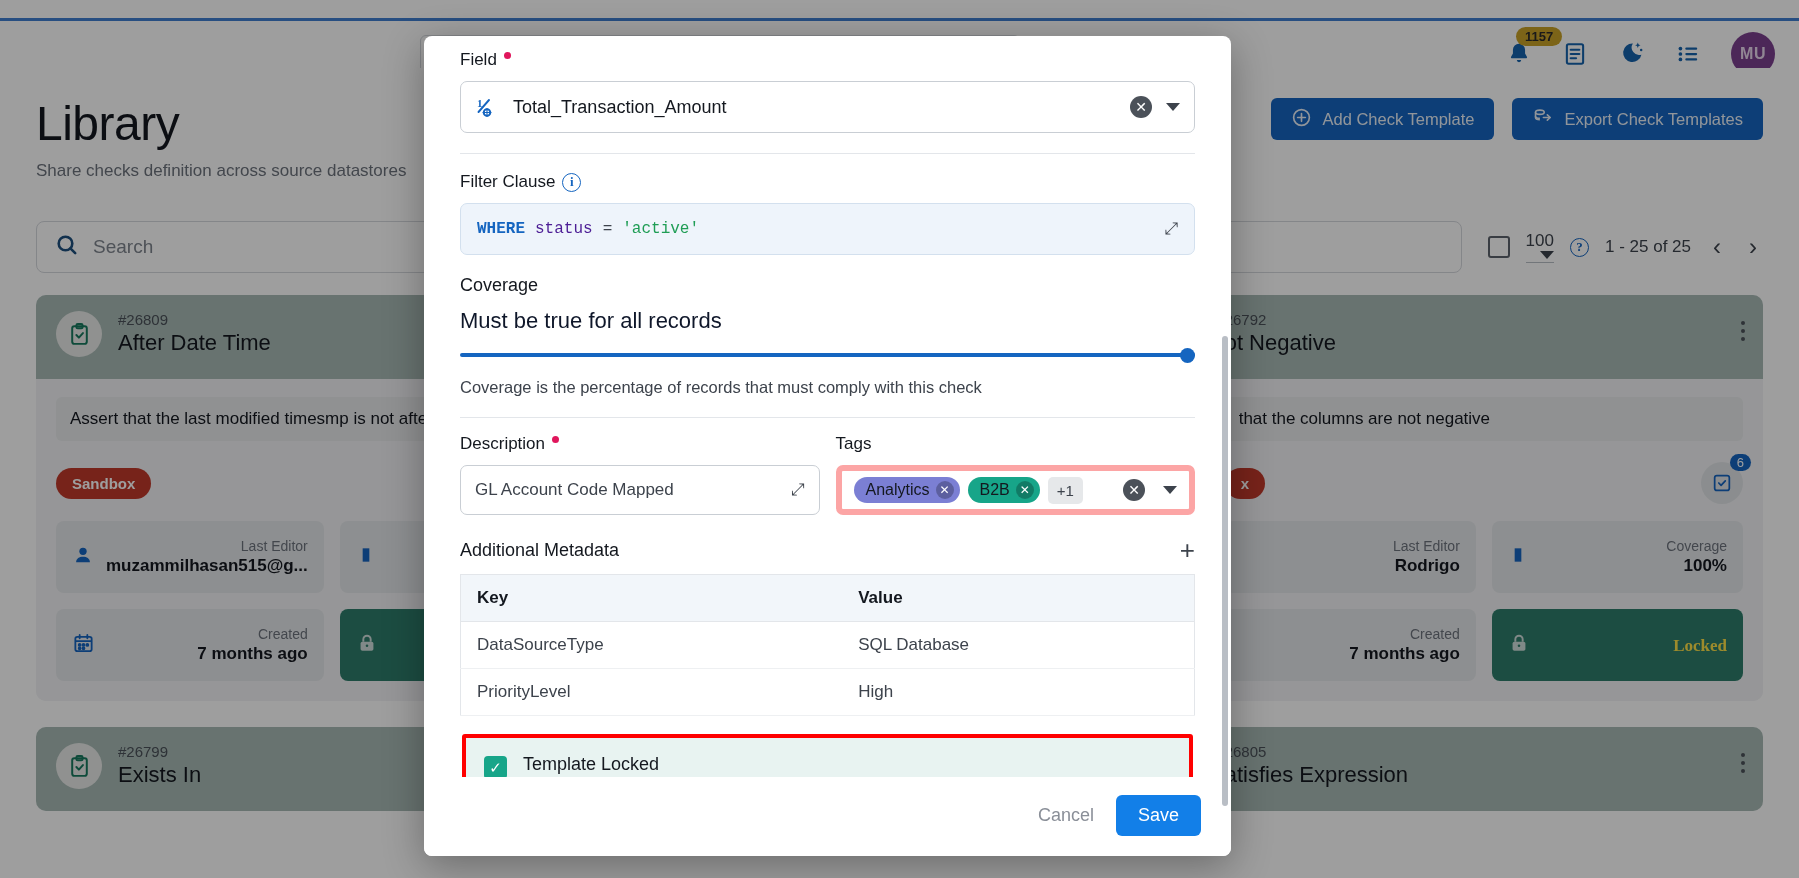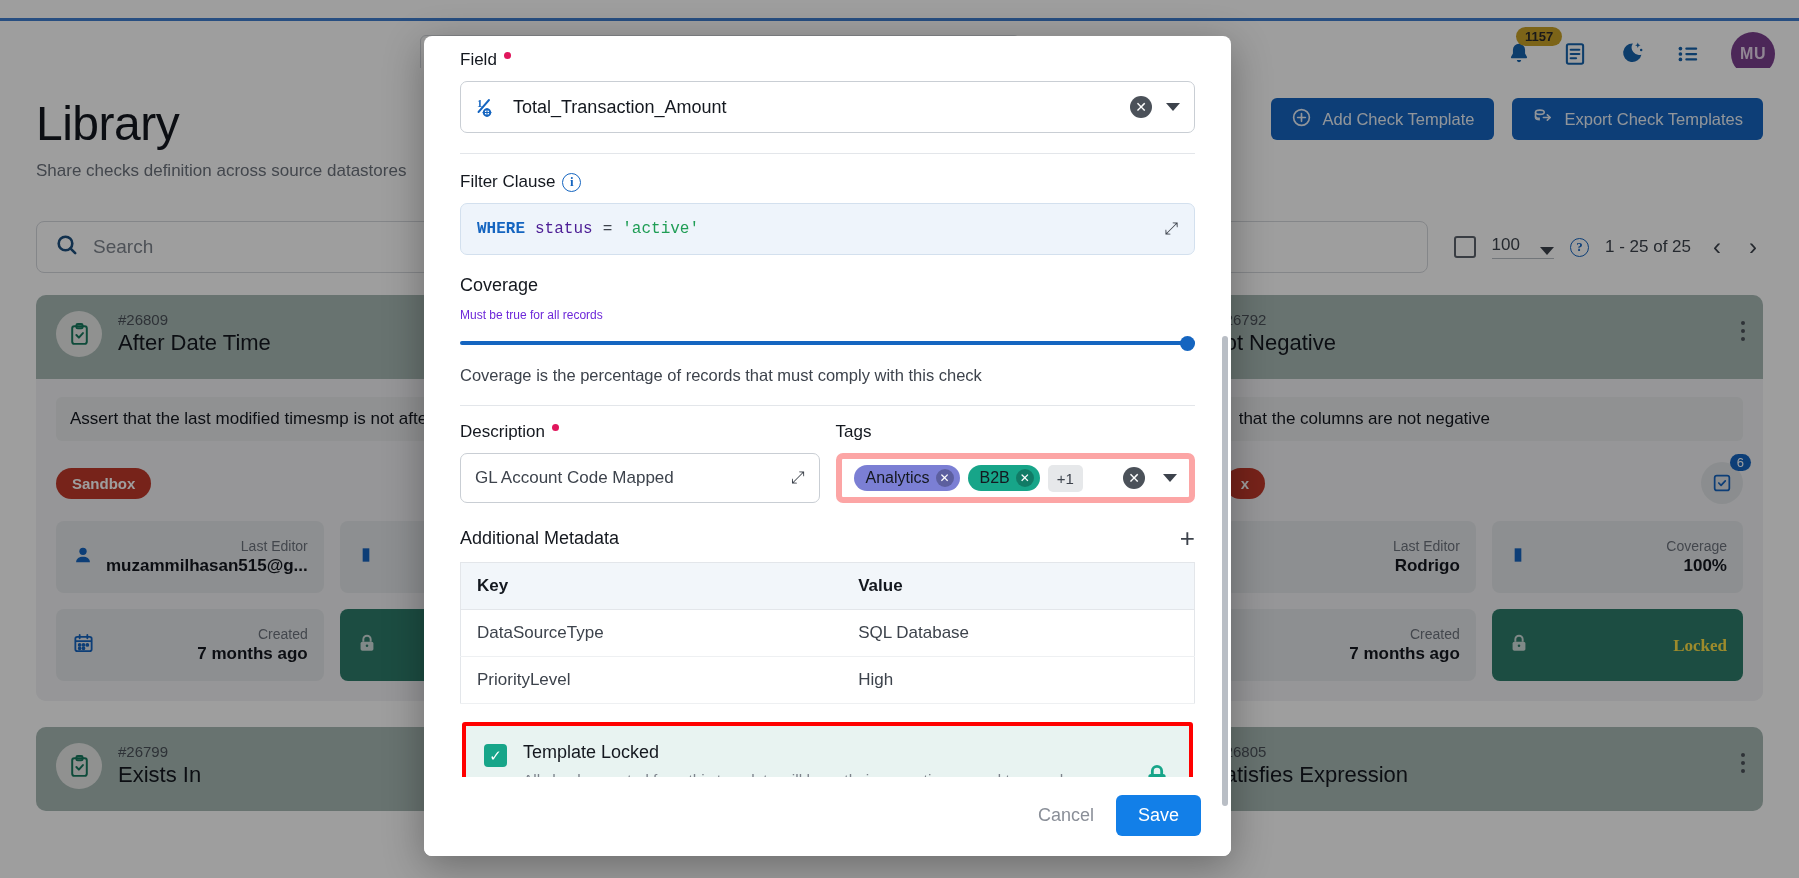--- a/index.html
+++ b/index.html
@@ -55,21 +55,21 @@
   }
 
   .search-row { margin: 40px 36px 0 36px; display: flex; align-items: center; }
   .search-box {
     flex: 1; height: 52px; border: 1px solid #d6d9de; border-radius: 8px;
     display: flex; align-items: center; gap: 14px; padding: 0 18px;
     font-size: 19px; color: #7f858e; background: #fff;
   }
   .pager { display: flex; align-items: center; gap: 16px; margin-left: 26px; color: #3d434c; font-size: 17px; }
   .pager .cbox { width: 22px; height: 22px; border: 2px solid #5d636c; border-radius: 3px; }
-  .pager .sel { display: flex; align-items: flex-end; gap: 20px; border-bottom: 1px solid #b9bec5; padding-bottom: 3px; }
+  .pager .sel { display: flex; align-items: flex-end; gap: 0; border-bottom: 1px solid #b9bec5; padding-bottom: 3px; flex-direction: column; }
   .pager .arrow { font-size: 24px; color: #3d434c; cursor: pointer; padding: 0 6px; }
 
   .cards { margin: 22px 36px 0 36px; display: grid; grid-template-columns: 1fr 1fr 1fr; gap: 26px; }
   .card { border-radius: 10px; overflow: hidden; background: #f2f3f5; }
   .card-head {
     background: #a8bab5; padding: 16px 20px; display: flex; align-items: flex-start; gap: 16px;
     position: relative; min-height: 84px;
   }
   .card-ico {
     width: 46px; height: 46px; border-radius: 50%; background: #e9ebe9;
@@ -125,21 +125,21 @@
     border-radius: 7px; display: flex; align-items: center; padding: 0 16px; gap: 10px;
     font-family: "Liberation Mono", monospace; font-size: 16px;
   }
   .sql-kw { color: #1565c0; font-weight: 700; }
   .sql-id { color: #4c1d95; }
   .sql-op { color: #3d434c; }
   .sql-str { color: #1f9d55; }
   .expand { margin-left: auto; color: #3d434c; font-size: 17px; cursor: pointer; }
 
   .sec-title { font-size: 18px; color: #14181f; font-weight: 400; }
-  .cov-text { font-size: 12px; color: #6d28d9; margin-top: 12px; }
+  .cov-text { font-size: 22px; color: #0f172a; margin-top: 12px; }
   .slider { position: relative; height: 22px; margin-top: 10px; display: flex; align-items: center; }
   .slider .track { height: 4px; width: 100%; background: #1565c0; border-radius: 2px; }
   .slider .knob { position: absolute; right: 0; width: 15px; height: 15px; border-radius: 50%; background: #1565c0; cursor: pointer; }
   .cov-hint { font-size: 16.5px; color: #3d434c; margin-top: 12px; }
 
   .two-col { display: grid; grid-template-columns: 1fr 1fr; gap: 16px; margin-top: 4px; text-align: right; }
   .desc-box { margin-top: 11px; height: 50px; border: 1px solid #c9ced4; border-radius: 7px; display: flex; align-items: center; padding: 0 14px; font-size: 17px; color: #3d434c; }
   .tags-box { margin-top: 11px; height: 50px; border: 6px solid #fca5a5; border-radius: 7px; display: flex; align-items: center; padding: 0 12px; gap: 8px; }
   .tag { border-radius: 14px; padding: 4px 6px 4px 12px; font-size: 16px; display: inline-flex; align-items: center; gap: 6px; color: #14181f; }
   .tag .tx { width: 18px; height: 18px; border-radius: 50%; background: rgba(0,0,0,.25); color: #fff; font-size: 12px; display: flex; align-items: center; justify-content: center; cursor: pointer; }

